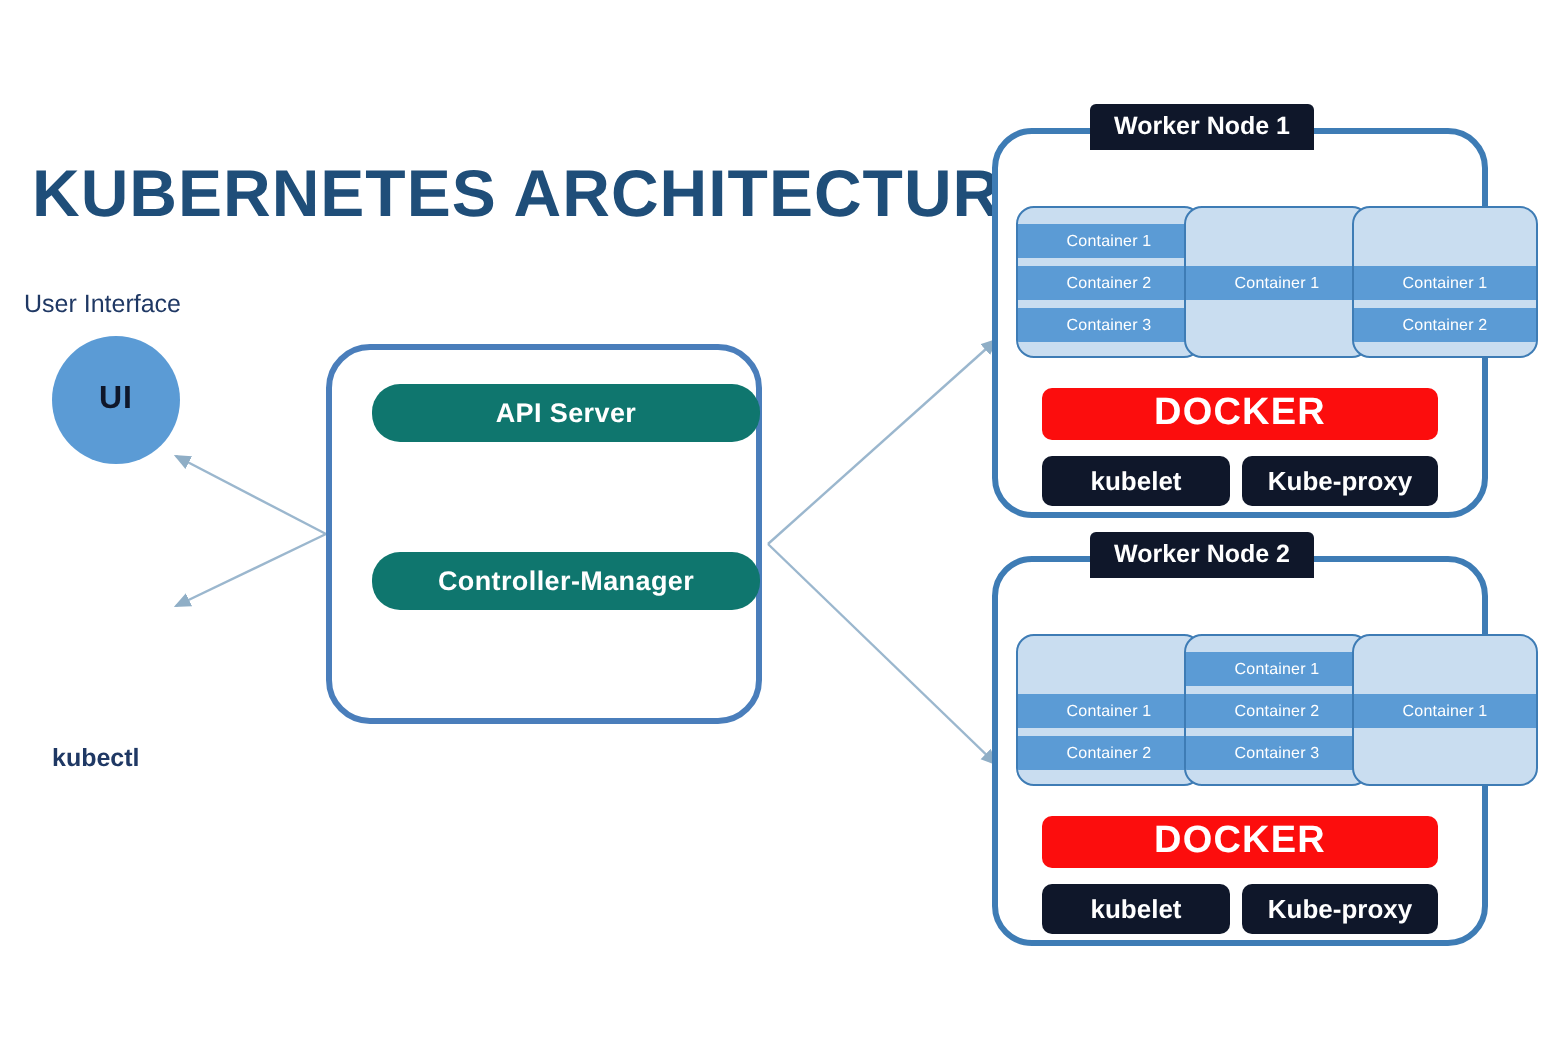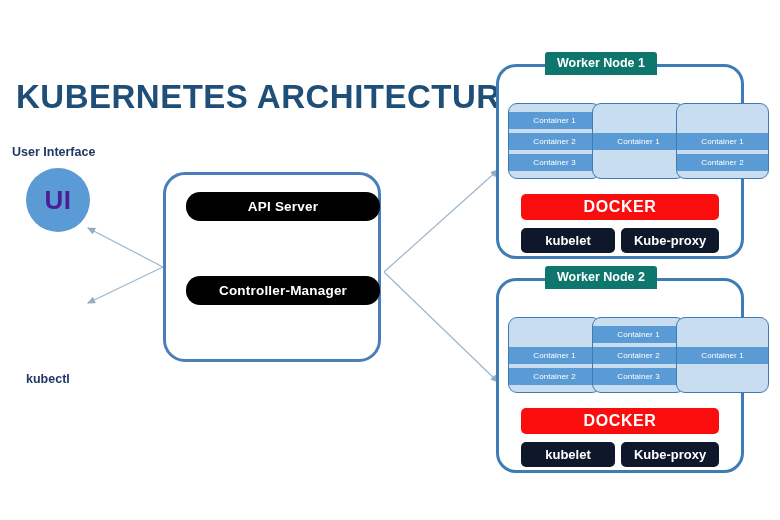--- a/index.html
+++ b/index.html
@@ -44,52 +44,52 @@
     white-space: nowrap;
     font-family: "Liberation Sans", sans-serif;
   }
 
   
   #ui-label {
     position: absolute;
     left: 12px;
     top: 145px;
     font-size: 12.5px;
-    font-weight: bold;
+    font-weight: normal;
     color: #1F3864;
   }
   .client-circle {
     position: absolute;
     border-radius: 50%;
     background: #5B9BD5;
     display: flex;
     align-items: center;
     justify-content: center;
-    color: #4c1d95;
-    font-weight: bold;
-    font-size: 26px;
+    color: #0f172a;
+    font-weight: bold;
+    font-size: 16px;
     letter-spacing: 0.5px;
   }
   #ui-circle  { left: 26px; top: 168px; width: 64px; height: 64px; }
   #cli-circle { left: 26px; top: 300px; width: 64px; height: 64px; }
   #kubectl-label {
     position: absolute;
     left: 26px;
     top: 372px;
     width: 64px;
     text-align: left;
     font-size: 12.5px;
     font-weight: bold;
     color: #1F3864;
   }
 
   
   .node-tab {
     position: absolute;
-    background: #0f766e;
+    background: #0f172a;
     color: #ffffff;
     font-size: 12.5px;
     font-weight: bold;
     padding: 4px 12px 5px 12px;
     border-radius: 3px 3px 0 0;
     white-space: nowrap;
     z-index: 3;
   }
 
   
@@ -104,21 +104,21 @@
     background: #ffffff;
     box-sizing: border-box;
     z-index: 2;
   }
   #master-tab { left: 186px; top: 160px; }
   .master-item {
     position: absolute;
     left: 20px;
     width: 194px;
     height: 29px;
-    background: #000000;
+    background: #0f766e;
     border-radius: 14px;
     color: #ffffff;
     font-size: 13.5px;
     font-weight: bold;
     display: flex;
     align-items: center;
     justify-content: center;
     letter-spacing: 0.2px;
   }
 
@@ -177,21 +177,21 @@
     flex: 0 0 auto;
   }
 
   .docker-bar {
     position: absolute;
     width: 198px;
     height: 26px;
     background: #FC0D0D;
     border-radius: 5px;
     color: #ffffff;
-    font-size: 16px;
+    font-size: 19px;
     font-weight: bold;
     display: flex;
     align-items: center;
     justify-content: center;
     letter-spacing: 0.6px;
   }
   .svc-btn {
     position: absolute;
     height: 25px;
     background: #0f172a;

